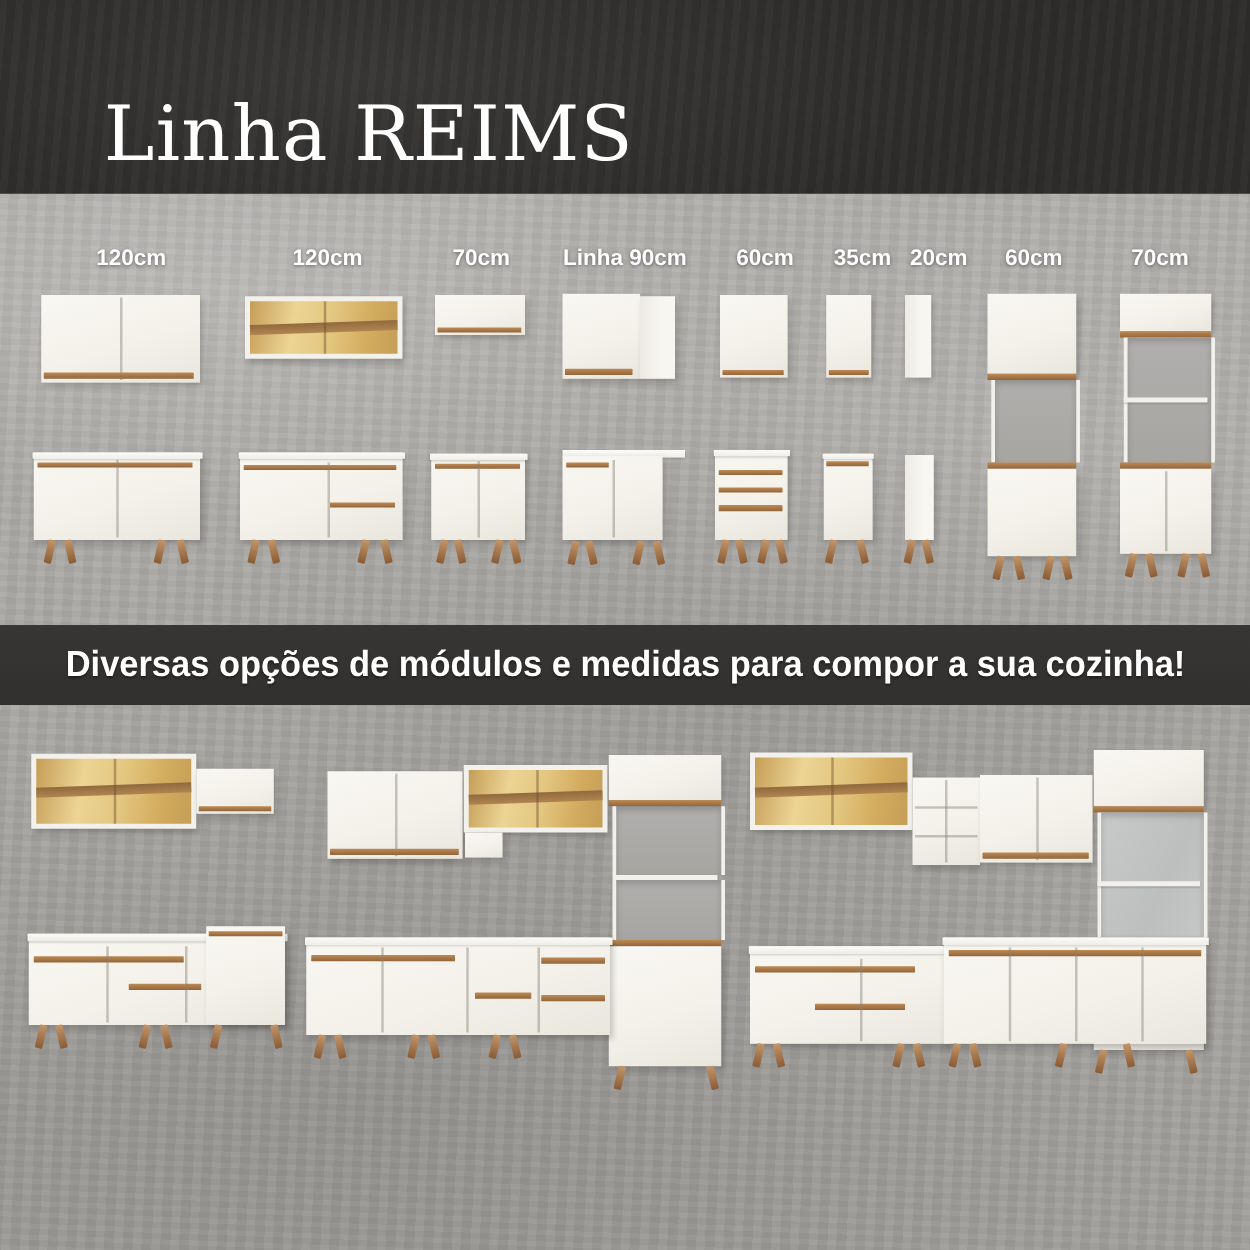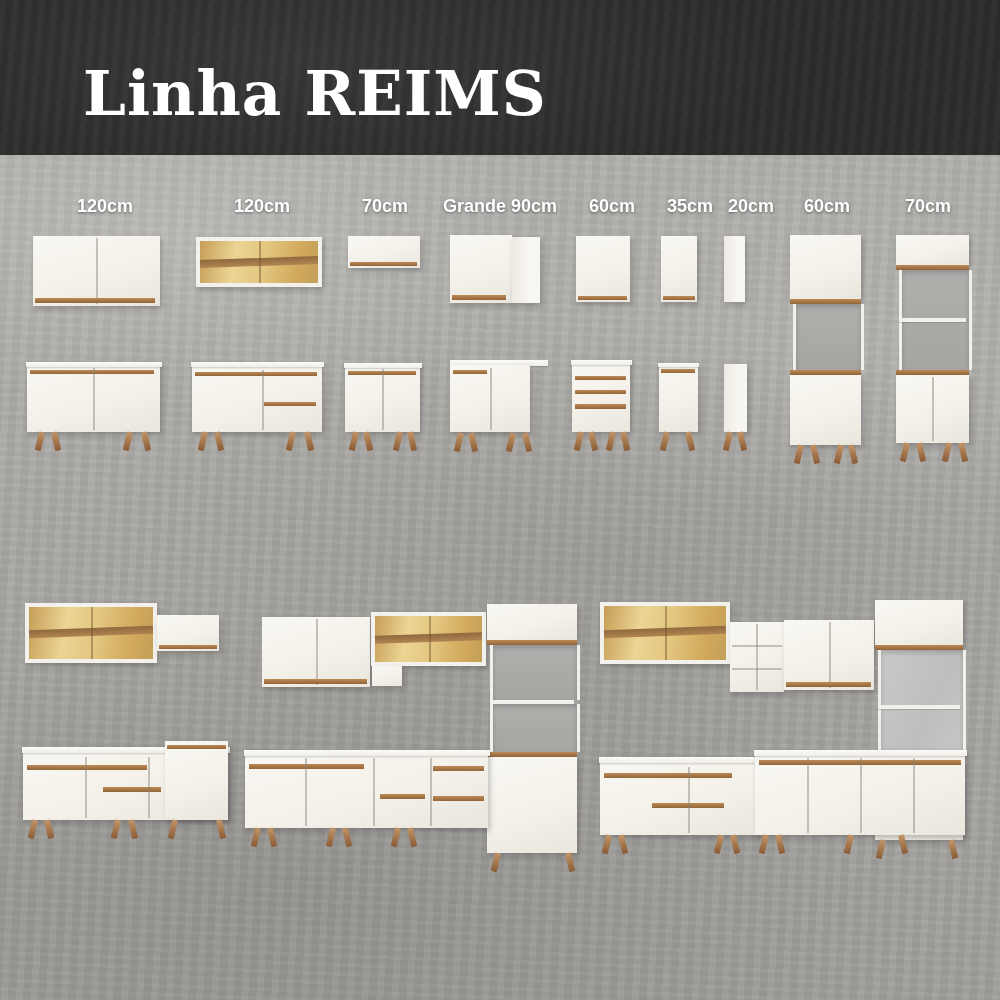--- a/index.html
+++ b/index.html
@@ -16,22 +16,22 @@
       repeating-linear-gradient(93deg, rgba(255,255,255,.035) 0 7px, rgba(0,0,0,.03) 7px 15px),
       repeating-linear-gradient(2deg, rgba(255,255,255,.02) 0 4px, rgba(0,0,0,.025) 4px 9px),
       linear-gradient(#b2b0ad,#a19f9c);}
   .hdr{position:absolute;left:0;top:0;width:1000px;height:155px;
     background:
       radial-gradient(700px 200px at 30% 40%, rgba(255,255,255,.05), transparent 70%),
       repeating-linear-gradient(95deg, rgba(255,255,255,.02) 0 6px, rgba(0,0,0,.05) 6px 13px),
       #2e2d2b;
     color:#fff;}
   .hdr-sub{position:absolute;left:86px;top:24px;font-size:31px;font-weight:400;letter-spacing:.5px;}
-  .hdr-title{position:absolute;left:83px;top:58px;font-family:"DejaVu Serif","Liberation Serif",serif;
-    font-weight:700;font-size:61px;letter-spacing:1px;}
+  .hdr-title{position:absolute;left:83px;top:72px;font-family:"DejaVu Serif","Liberation Serif",serif;
+    font-weight:400;font-size:61px;letter-spacing:1px;}
 
   .banner{position:absolute;left:0;top:500px;width:1000px;height:64px;
     background:linear-gradient(#373634,#31302e);display:flex;align-items:center;justify-content:center;}
   .banner span{color:#fff;font-size:29px;font-weight:700;transform:scaleX(.95);white-space:nowrap;
     text-shadow:0 1px 2px rgba(0,0,0,.4);}
 
   .kband{position:absolute;left:0;top:890px;width:1000px;height:58px;
     background:linear-gradient(#373634,#302f2d);}
   .klabel{position:absolute;top:10px;color:#fff;font-size:33px;font-weight:700;text-align:center;
     text-shadow:0 1px 2px rgba(0,0,0,.4);transform:scaleX(.97);}
@@ -69,21 +69,21 @@
 <div class="page">
   <div class="bg-concrete"></div>
 
   <div class="hdr">
     <div class="hdr-title">Linha REIMS</div>
   </div>
 
   <div class="mlabel" style="left:55px;width:100px;">120cm</div>
   <div class="mlabel" style="left:212px;width:100px;">120cm</div>
   <div class="mlabel" style="left:340px;width:90px;">70cm</div>
-  <div class="mlabel" style="left:438px;width:124px;">Grande 90cm</div>
+  <div class="mlabel" style="left:438px;width:124px;">Linha 90cm</div>
   <div class="mlabel" style="left:567px;width:90px;">60cm</div>
   <div class="mlabel" style="left:645px;width:90px;">35cm</div>
   <div class="mlabel" style="left:706px;width:90px;">20cm</div>
   <div class="mlabel" style="left:782px;width:90px;">60cm</div>
   <div class="mlabel" style="left:883px;width:90px;">70cm</div>
 
   <div class="cab" style="left:33px;top:236px;width:127px;height:70px;">
     <div class="vd" style="left:63px;"></div>
     <div class="wd" style="left:2px;right:5px;bottom:3px;height:5px;"></div>
   </div>
@@ -213,20 +213,23 @@
     <div class="wd" style="left:0;top:135px;width:73px;height:5px;"></div>
     <div class="cab" style="left:0;top:140px;width:73px;height:68px;">
         <div class="vd" style="left:36px;"></div>
       </div>
     <div class="leg a" style="left:8px;top:208px;"></div>
       <div class="leg b" style="left:20px;top:208px;"></div>
     <div class="leg a" style="left:50px;top:208px;"></div>
       <div class="leg b" style="left:62px;top:208px;"></div>
   </div>
 
+  <div class="banner">
+    <span>Diversas opções de módulos e medidas para compor a sua cozinha!</span>
+  </div>
 
   <div class="grp" style="left:20px;top:600px;width:240px;height:255px;">
     <div class="glassbox" style="left:5px;top:3px;width:132px;height:60px;">
       <div class="glass">
           <div class="shelf"></div>
           <div class="gvd"></div>
         </div>
     </div>
     <div class="cab" style="left:137px;top:15px;width:62px;height:36px;">
       <div class="wd" style="left:2px;right:2px;bottom:2px;height:4px;"></div>

